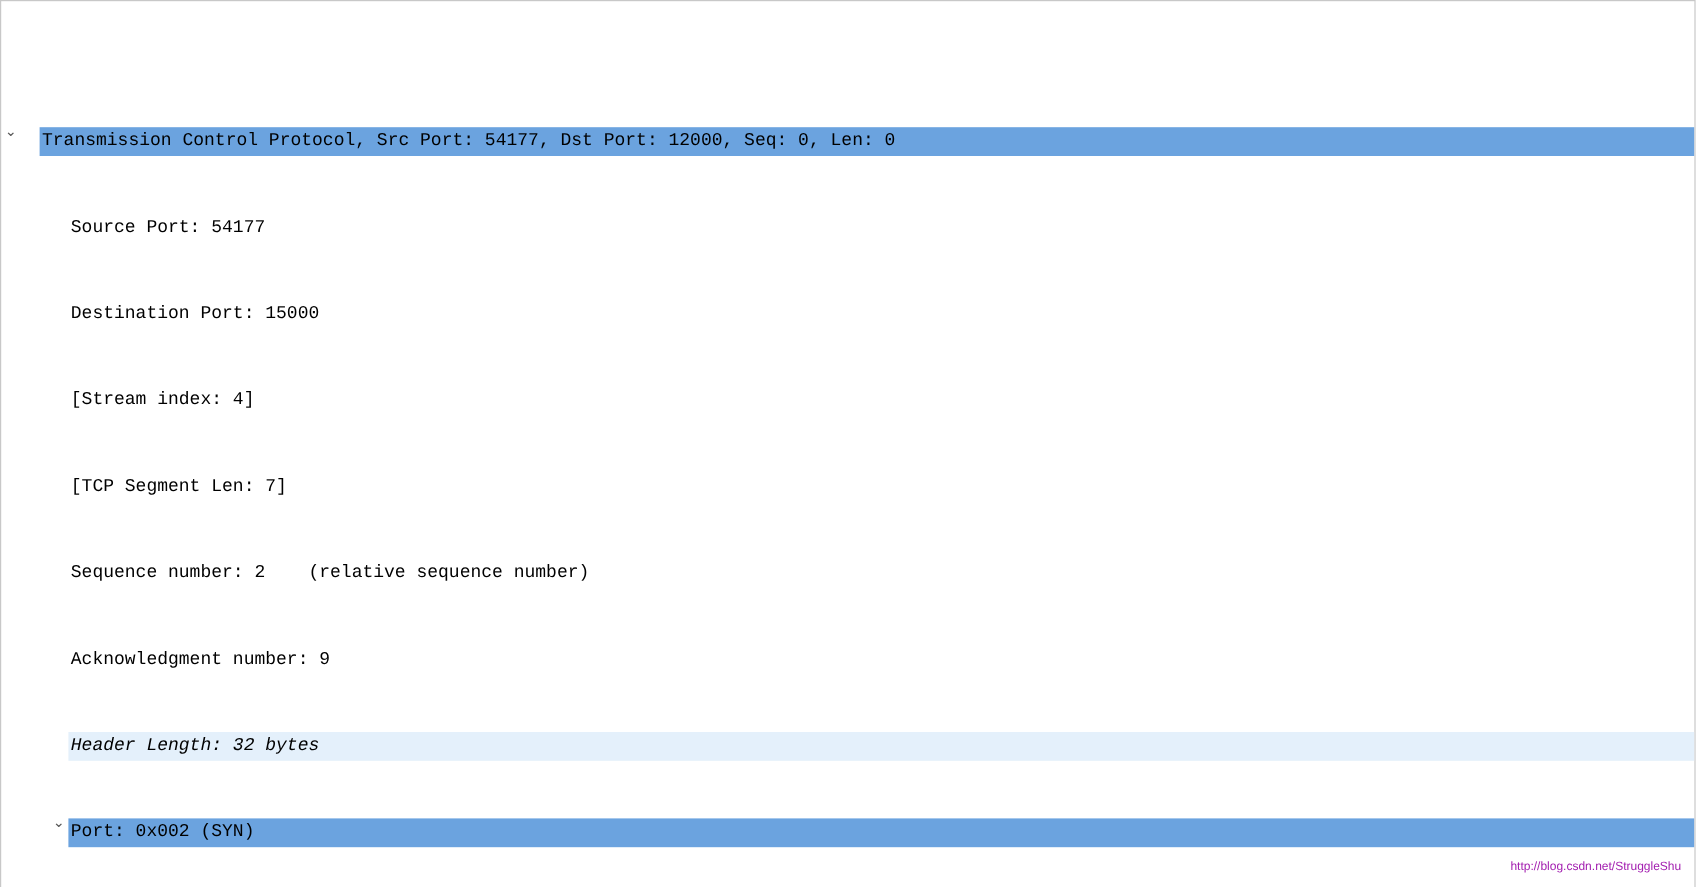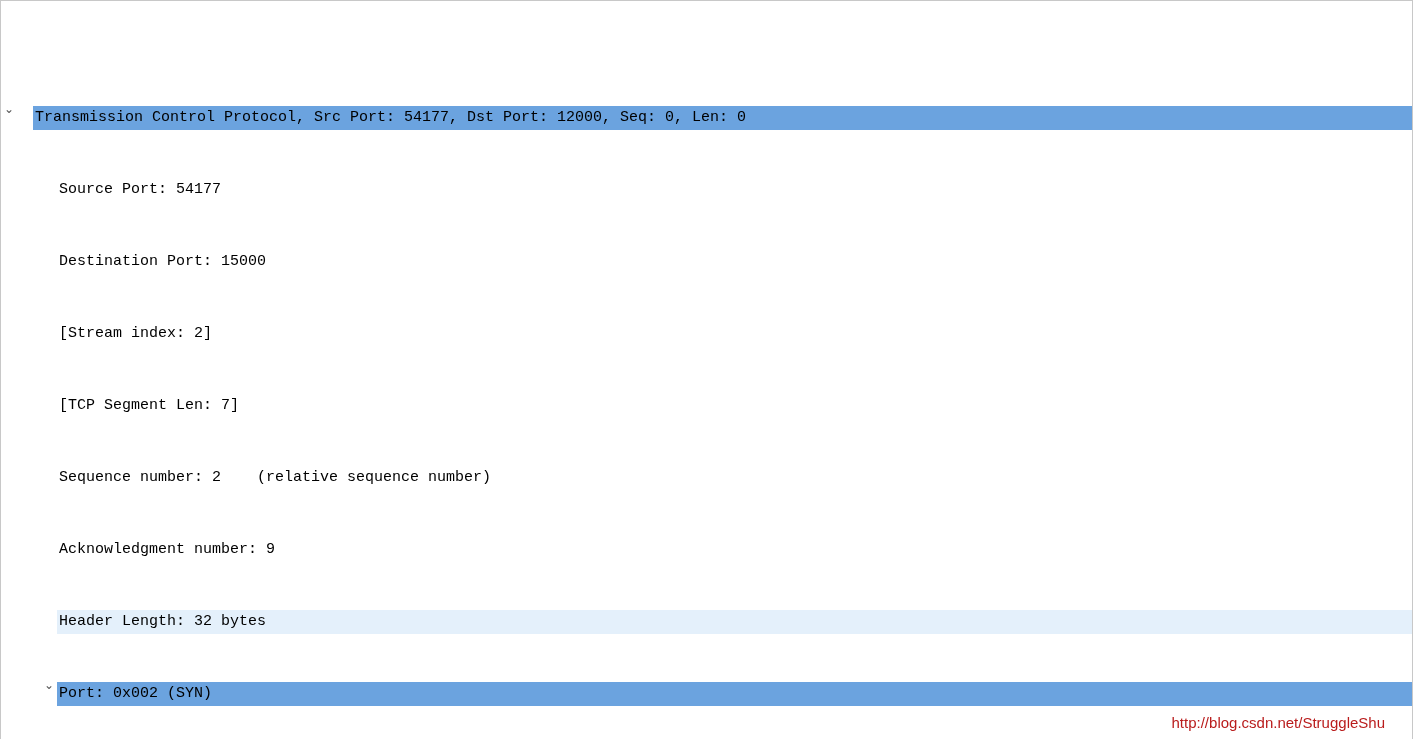--- a/index.html
+++ b/index.html
@@ -24,35 +24,35 @@
     width: 16px;
     text-align: center;
     color: #555;
     font-family: Arial, sans-serif;
     font-size: 12px;
     cursor: pointer;
     flex-shrink: 0;
   }
   .spacer { display:inline-block; width:16px; flex-shrink:0; }
   .sel-blue { background: #6ba3df; }
-  .sel-lightblue { background: #e4f0fb; }
+  .sel-lightblue { background: #e4f0fb; font-style: italic; }
   .txt { padding-left: 2px; margin-top: 17px; }
   .indent0 { padding-left: 0px; }
   .indent1 { padding-left: 40px; }
   .content {
     flex: 1;
     min-width: 0;
   }
   .watermark {
     position: absolute;
-    right: 28px;
+    right: 12px;
     bottom: 4px;
-    color: #b91c1c;
+    color: #a21caf;
     font-family: Arial, sans-serif;
-    font-size: 15px;
+    font-size: 10px;
     pointer-events: none;
   }
 </style>
 </head>
 <body>
 
 
 
 <div class="row indent0">
   <span class="toggle">⌄</span>
@@ -65,21 +65,21 @@
   <span class="content txt">Source Port: 54177</span>
 </div>
 
 <div class="row indent1">
   <span class="spacer"></span>
   <span class="content txt">Destination Port: 15000</span>
 </div>
 
 <div class="row indent1">
   <span class="spacer"></span>
-  <span class="content txt">[Stream index: 2]</span>
+  <span class="content txt">[Stream index: 4]</span>
 </div>
 
 <div class="row indent1">
   <span class="spacer"></span>
   <span class="content txt">[TCP Segment Len: 7]</span>
 </div>
 
 <div class="row indent1">
   <span class="spacer"></span>
   <span class="content txt">Sequence number: 2    (relative sequence number)</span>

